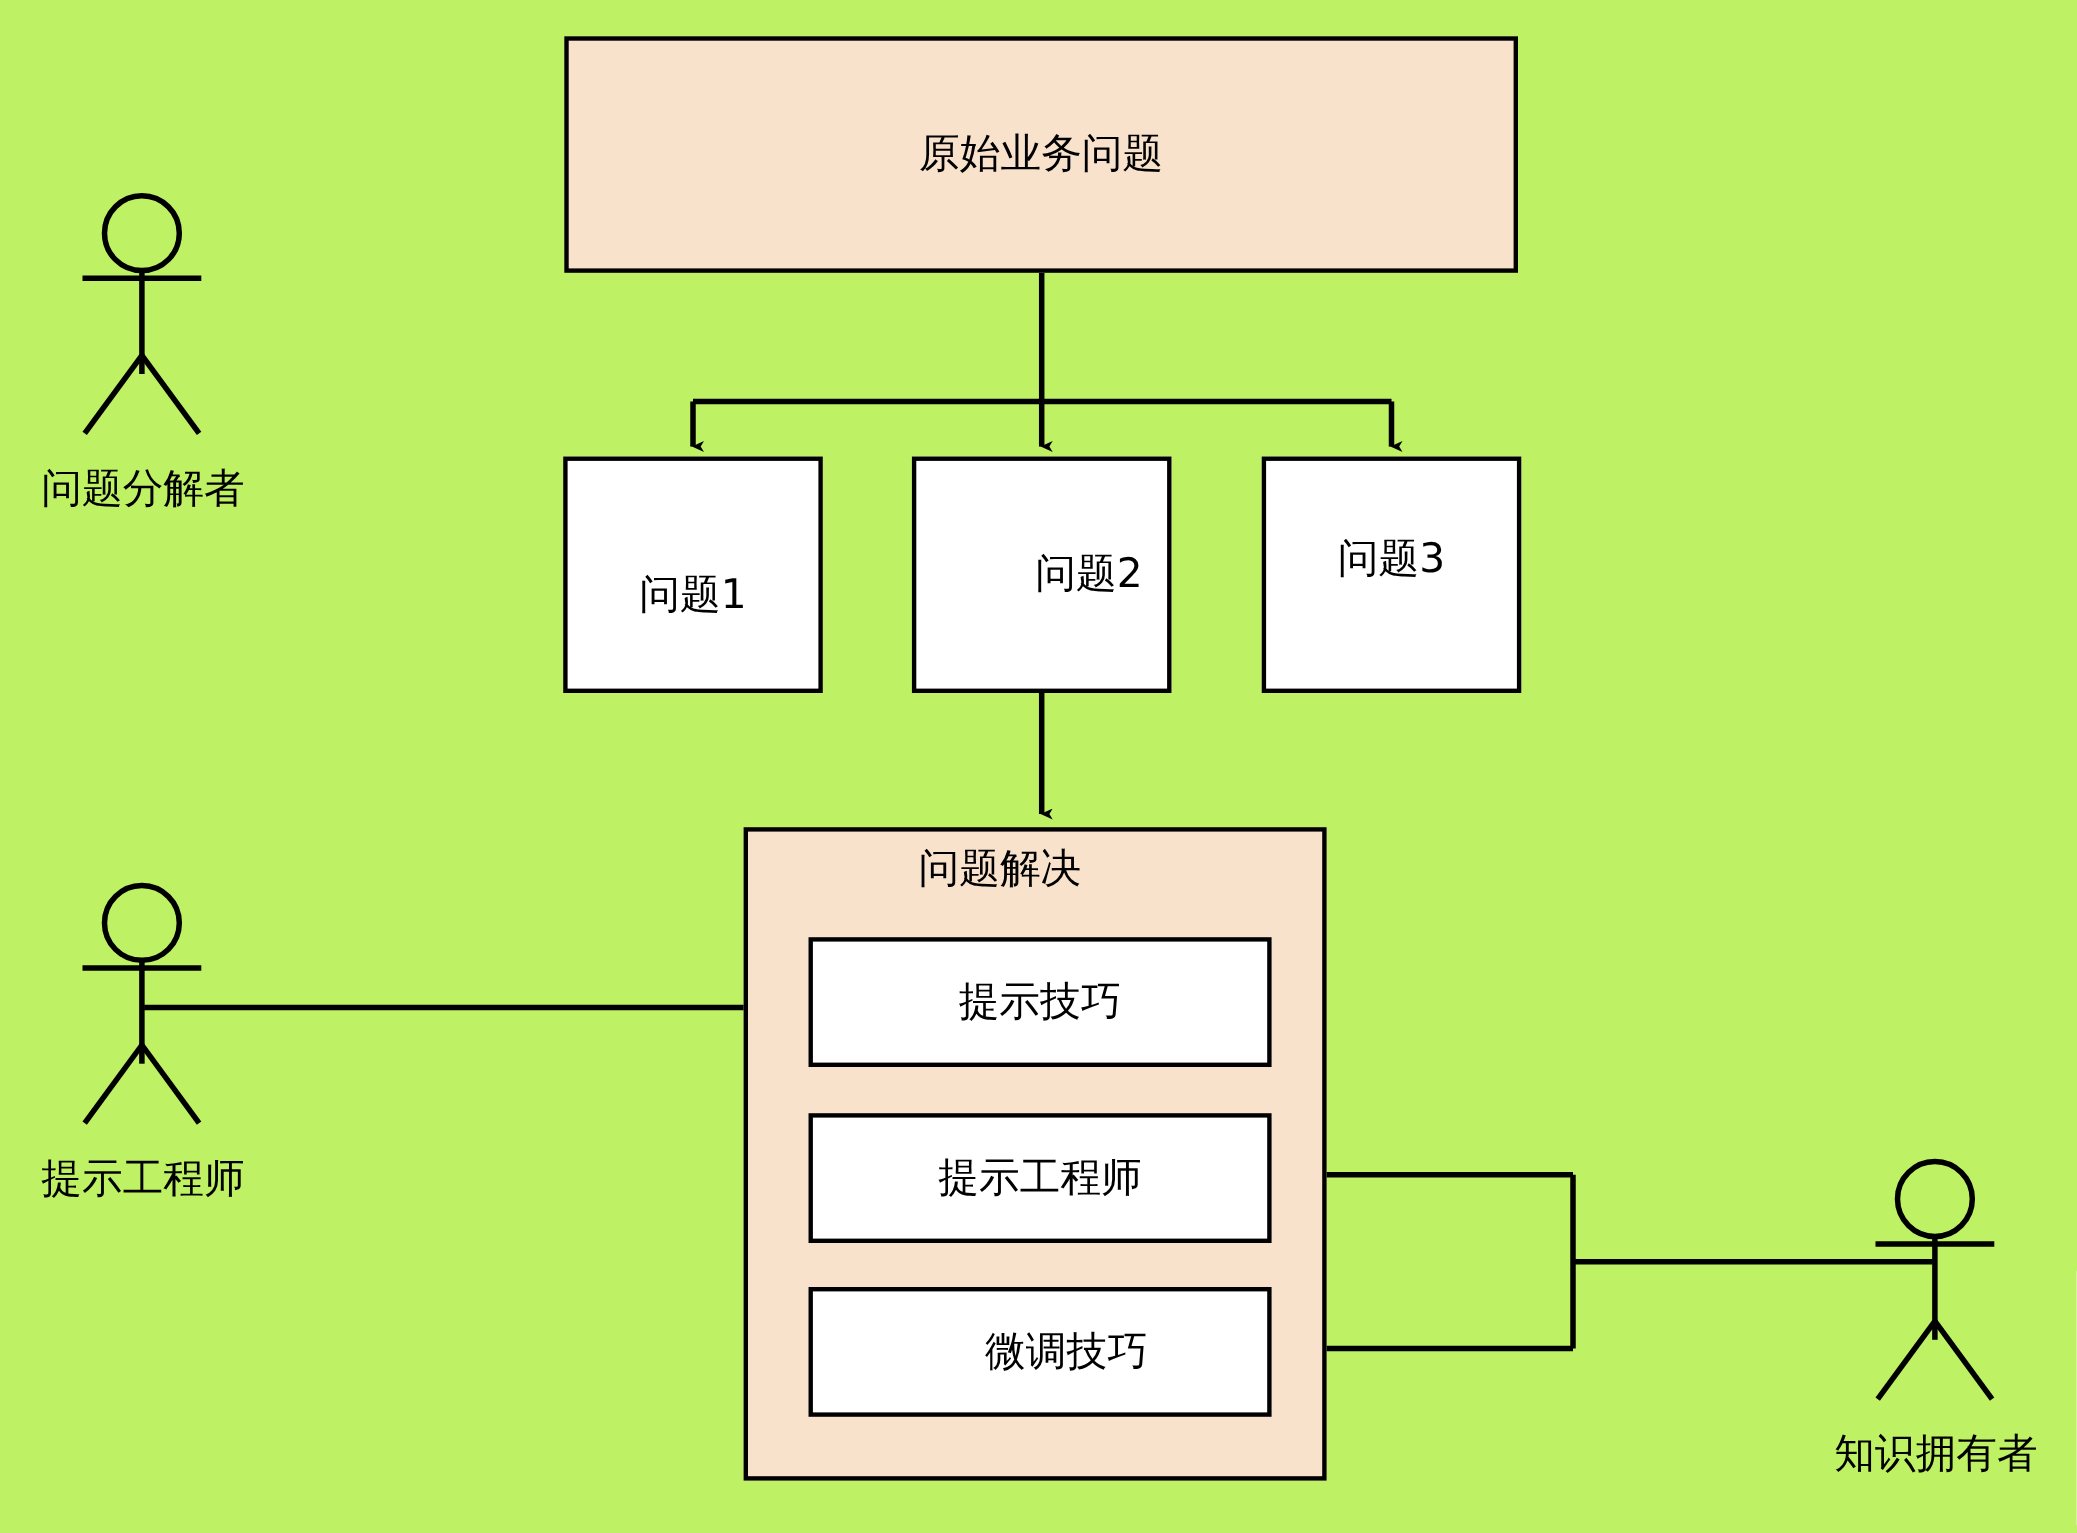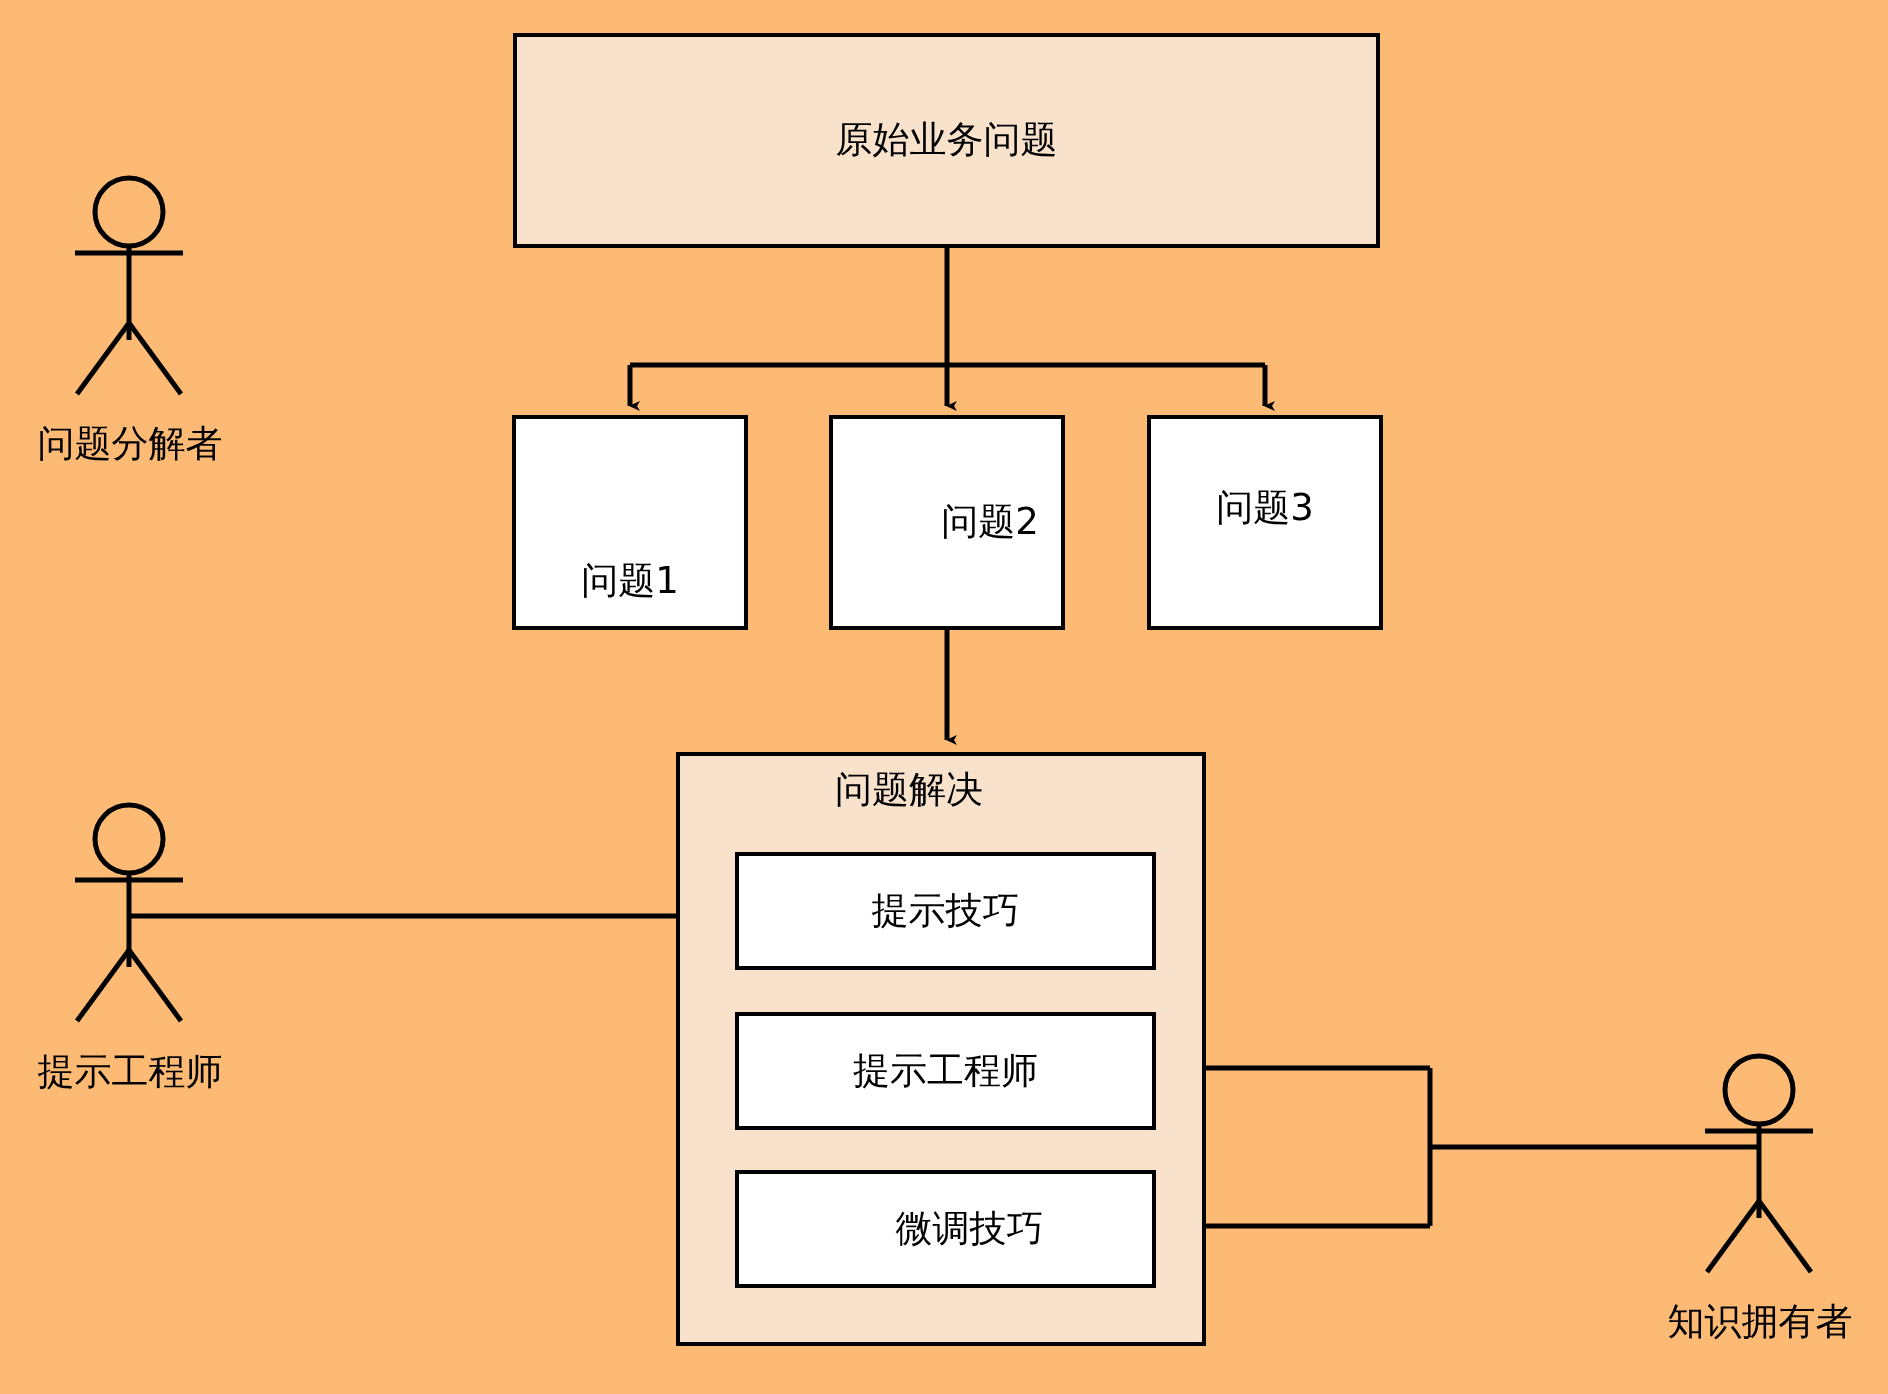--- a/index.html
+++ b/index.html
@@ -7,21 +7,21 @@
     padding: 0;
     background: #ffffff;
   }
   body {
     font-family: "DejaVu Sans", "Liberation Sans", sans-serif;
   }
   #canvas {
     position: relative;
     width: 1888px;
     height: 1394px;
-    background: #fdba74;
+    background: #bef264;
     overflow: hidden;
   }
   #diagram-svg {
     position: absolute;
     left: 0;
     top: 0;
     width: 1888px;
     height: 1394px;
   }
   .node-label {
@@ -115,21 +115,21 @@
       <line x1="1430" y1="1068" x2="1430" y2="1226"></line>
       <line x1="1430" y1="1068" x2="1172" y2="1068" marker-end="url(#arrow-left)"></line>
       <line x1="1430" y1="1226" x2="1172" y2="1226" marker-end="url(#arrow-left)"></line>
     </g>
   </svg>
 
   <div class="box-shape fill-orange" style="left:513px; top:33px; width:867px; height:215px;"></div>
   <div class="node-label" style="left:513px; top:33px; width:867px; height:215px;">原始业务问题</div>
 
   <div class="box-shape fill-white" style="left:512px; top:415px; width:236px; height:215px;"></div>
-  <div class="node-label" style="left:512px; top:415px; width:236px; height:253px;margin-top:40px;">问题1</div>
+  <div class="node-label" style="left:512px; top:415px; width:236px; height:253px;">问题1</div>
 
   <div class="box-shape fill-white" style="left:829px; top:415px; width:236px; height:215px;"></div>
   <div class="node-label" style="left:829px; top:415px; width:236px; height:215px;padding-left:43px;">问题2</div>
 
   <div class="box-shape fill-white" style="left:1147px; top:415px; width:236px; height:215px;"></div>
   <div class="node-label" style="left:1147px; top:415px; width:236px; height:187px;">问题3</div>
 
   <div class="box-shape fill-orange" style="left:676px; top:752px; width:530px; height:594px;"></div>
   <div class="node-label" style="left:676px; top:765px; width:466px; height:50px;">问题解决</div>
 

